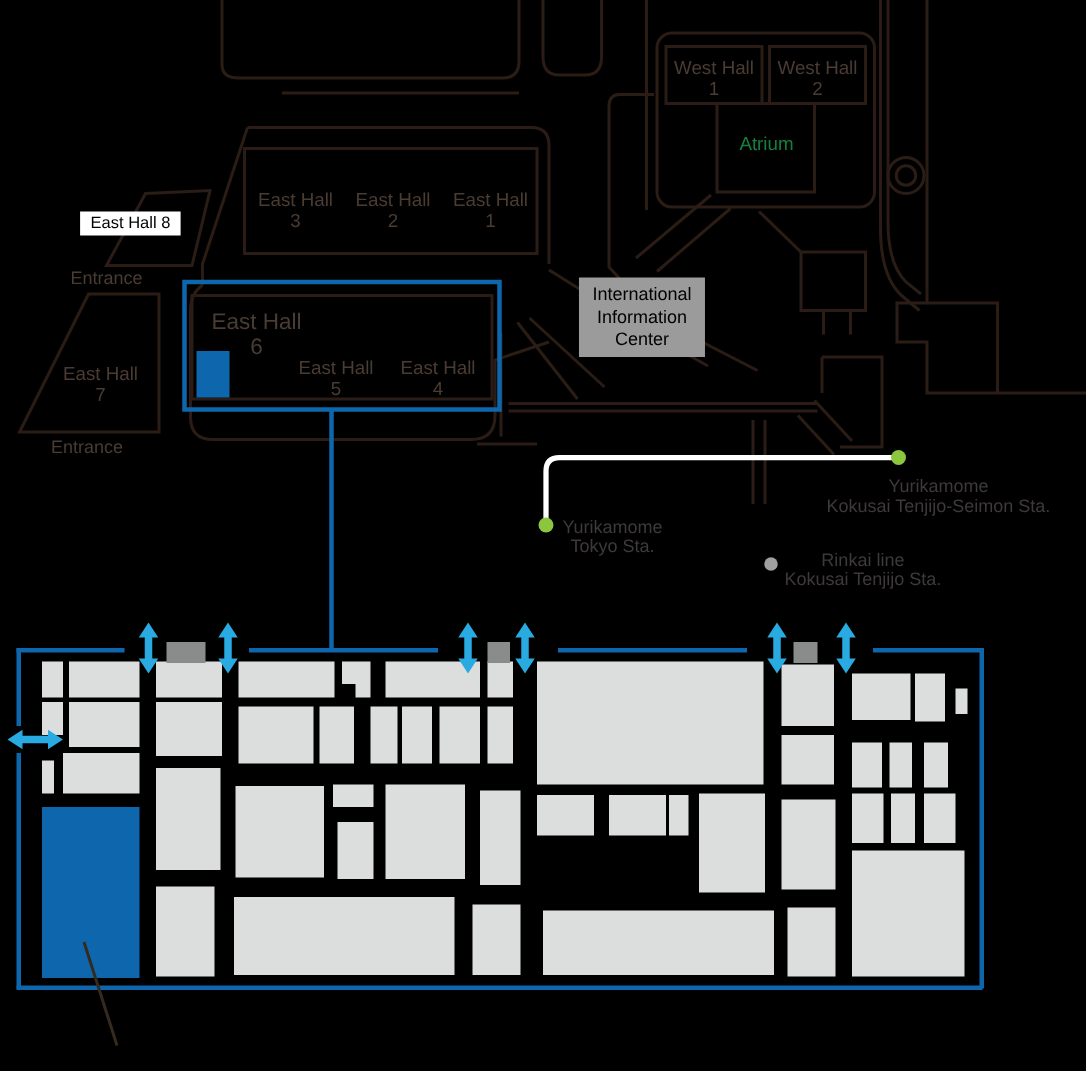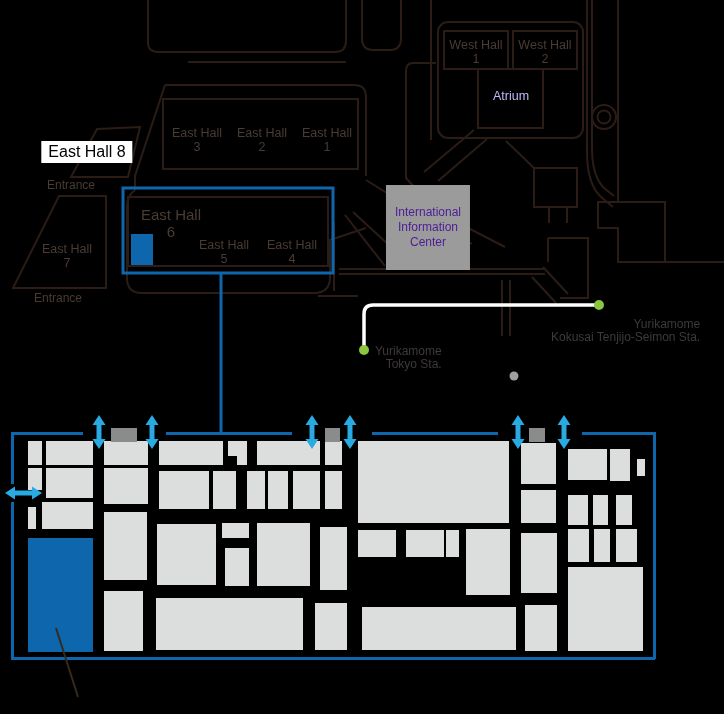--- a/index.html
+++ b/index.html
@@ -7,23 +7,23 @@
          font-family:"Liberation Sans",sans-serif;}
   #map-svg{position:absolute;left:0;top:0;z-index:2;}
   #plan{position:absolute;left:0;top:0;width:724px;height:714px;z-index:1;}
   #labels{position:absolute;left:0;top:0;width:644px;height:714px;z-index:3;pointer-events:none;}
   .booth{position:absolute;background:#dcdddd;}
   .booth-highlight{position:absolute;background:#0e67ac;}
   .gate{position:absolute;background:#8a8b8b;}
   .bseg{position:absolute;background:#0e67ac;}
   .label{position:absolute;white-space:nowrap;line-height:1.12;}
   .label.center{transform:translateX(-50%);text-align:center;}
-  .label.left{text-align:right;}
+  .label.left{text-align:center;}
   .label.box-white{background:#ffffff;color:#000;padding:2px 7px;}
-  .label.box-gray{background:#9b9b9c;color:#4c1d95;padding:20px 9px;line-height:1.25;}
+  .label.box-gray{background:#9b9b9c;color:#000000;padding:4px 9px;line-height:1.25;}
   .caption{position:absolute;left:84px;top:692px;font-size:14.5px;letter-spacing:.4px;
            color:#3a2b22;white-space:pre;z-index:3;}
 </style>
 </head>
 <body>
 
 <div id="stage">
 
   <svg id="map-svg" width="724" height="714" viewBox="0 0 724 714">
 
@@ -156,36 +156,36 @@
     </div>
   <div id="labels">
       <div class="label center" style="left: 476px; top: 38px; font-size: 12.5px; color: rgb(74, 60, 51);">
         <div>West Hall</div>
         <div>1</div>
       </div>
       <div class="label center" style="left: 545px; top: 38px; font-size: 12.5px; color: rgb(74, 60, 51);">
         <div>West Hall</div>
         <div>2</div>
       </div>
-      <div class="label center" style="left: 511px; top: 89px; font-size: 12.5px; color: #c4b5fd;">
+      <div class="label center" style="left: 511px; top: 89px; font-size: 12.5px; color: #15803d;">
         <div>Atrium</div>
       </div>
       <div class="label center" style="left: 197px; top: 126px; font-size: 12.5px; color: rgb(74, 60, 51);">
         <div>East Hall</div>
         <div>3</div>
       </div>
       <div class="label center" style="left: 262px; top: 126px; font-size: 12.5px; color: rgb(74, 60, 51);">
         <div>East Hall</div>
         <div>2</div>
       </div>
       <div class="label center" style="left: 327px; top: 126px; font-size: 12.5px; color: rgb(74, 60, 51);">
         <div>East Hall</div>
         <div>1</div>
       </div>
-      <div class="label center box-white" style="left: 87px; top: 141px; font-size: 16px;">
+      <div class="label center box-white" style="left: 87px; top: 141px; font-size: 11px;">
         <div>East Hall 8</div>
       </div>
       <div class="label center" style="left: 71px; top: 179px; font-size: 12px; color: rgb(74, 60, 51);">
         <div>Entrance</div>
       </div>
       <div class="label center" style="left: 67px; top: 242px; font-size: 12.5px; color: rgb(74, 60, 51);">
         <div>East Hall</div>
         <div>7</div>
       </div>
       <div class="label center" style="left: 58px; top: 292px; font-size: 12px; color: rgb(74, 60, 51);">
@@ -209,15 +209,19 @@
         <div>Center</div>
       </div>
       <div class="label left" style="left: 551px; top: 318px; font-size: 12px; color: rgb(62, 58, 57);">
         <div>Yurikamome</div>
         <div>Kokusai Tenjijo-Seimon Sta.</div>
       </div>
       <div class="label left" style="left: 375px; top: 345px; font-size: 12px; color: rgb(62, 58, 57);">
         <div>Yurikamome</div>
         <div>Tokyo Sta.</div>
       </div>
+      <div class="label left" style="left: 523px; top: 367px; font-size: 12px; color: rgb(62, 58, 57);">
+        <div>Rinkai line</div>
+        <div>Kokusai Tenjijo Sta.</div>
+      </div>
     </div>
 
 </div>
 
 </body></html>

